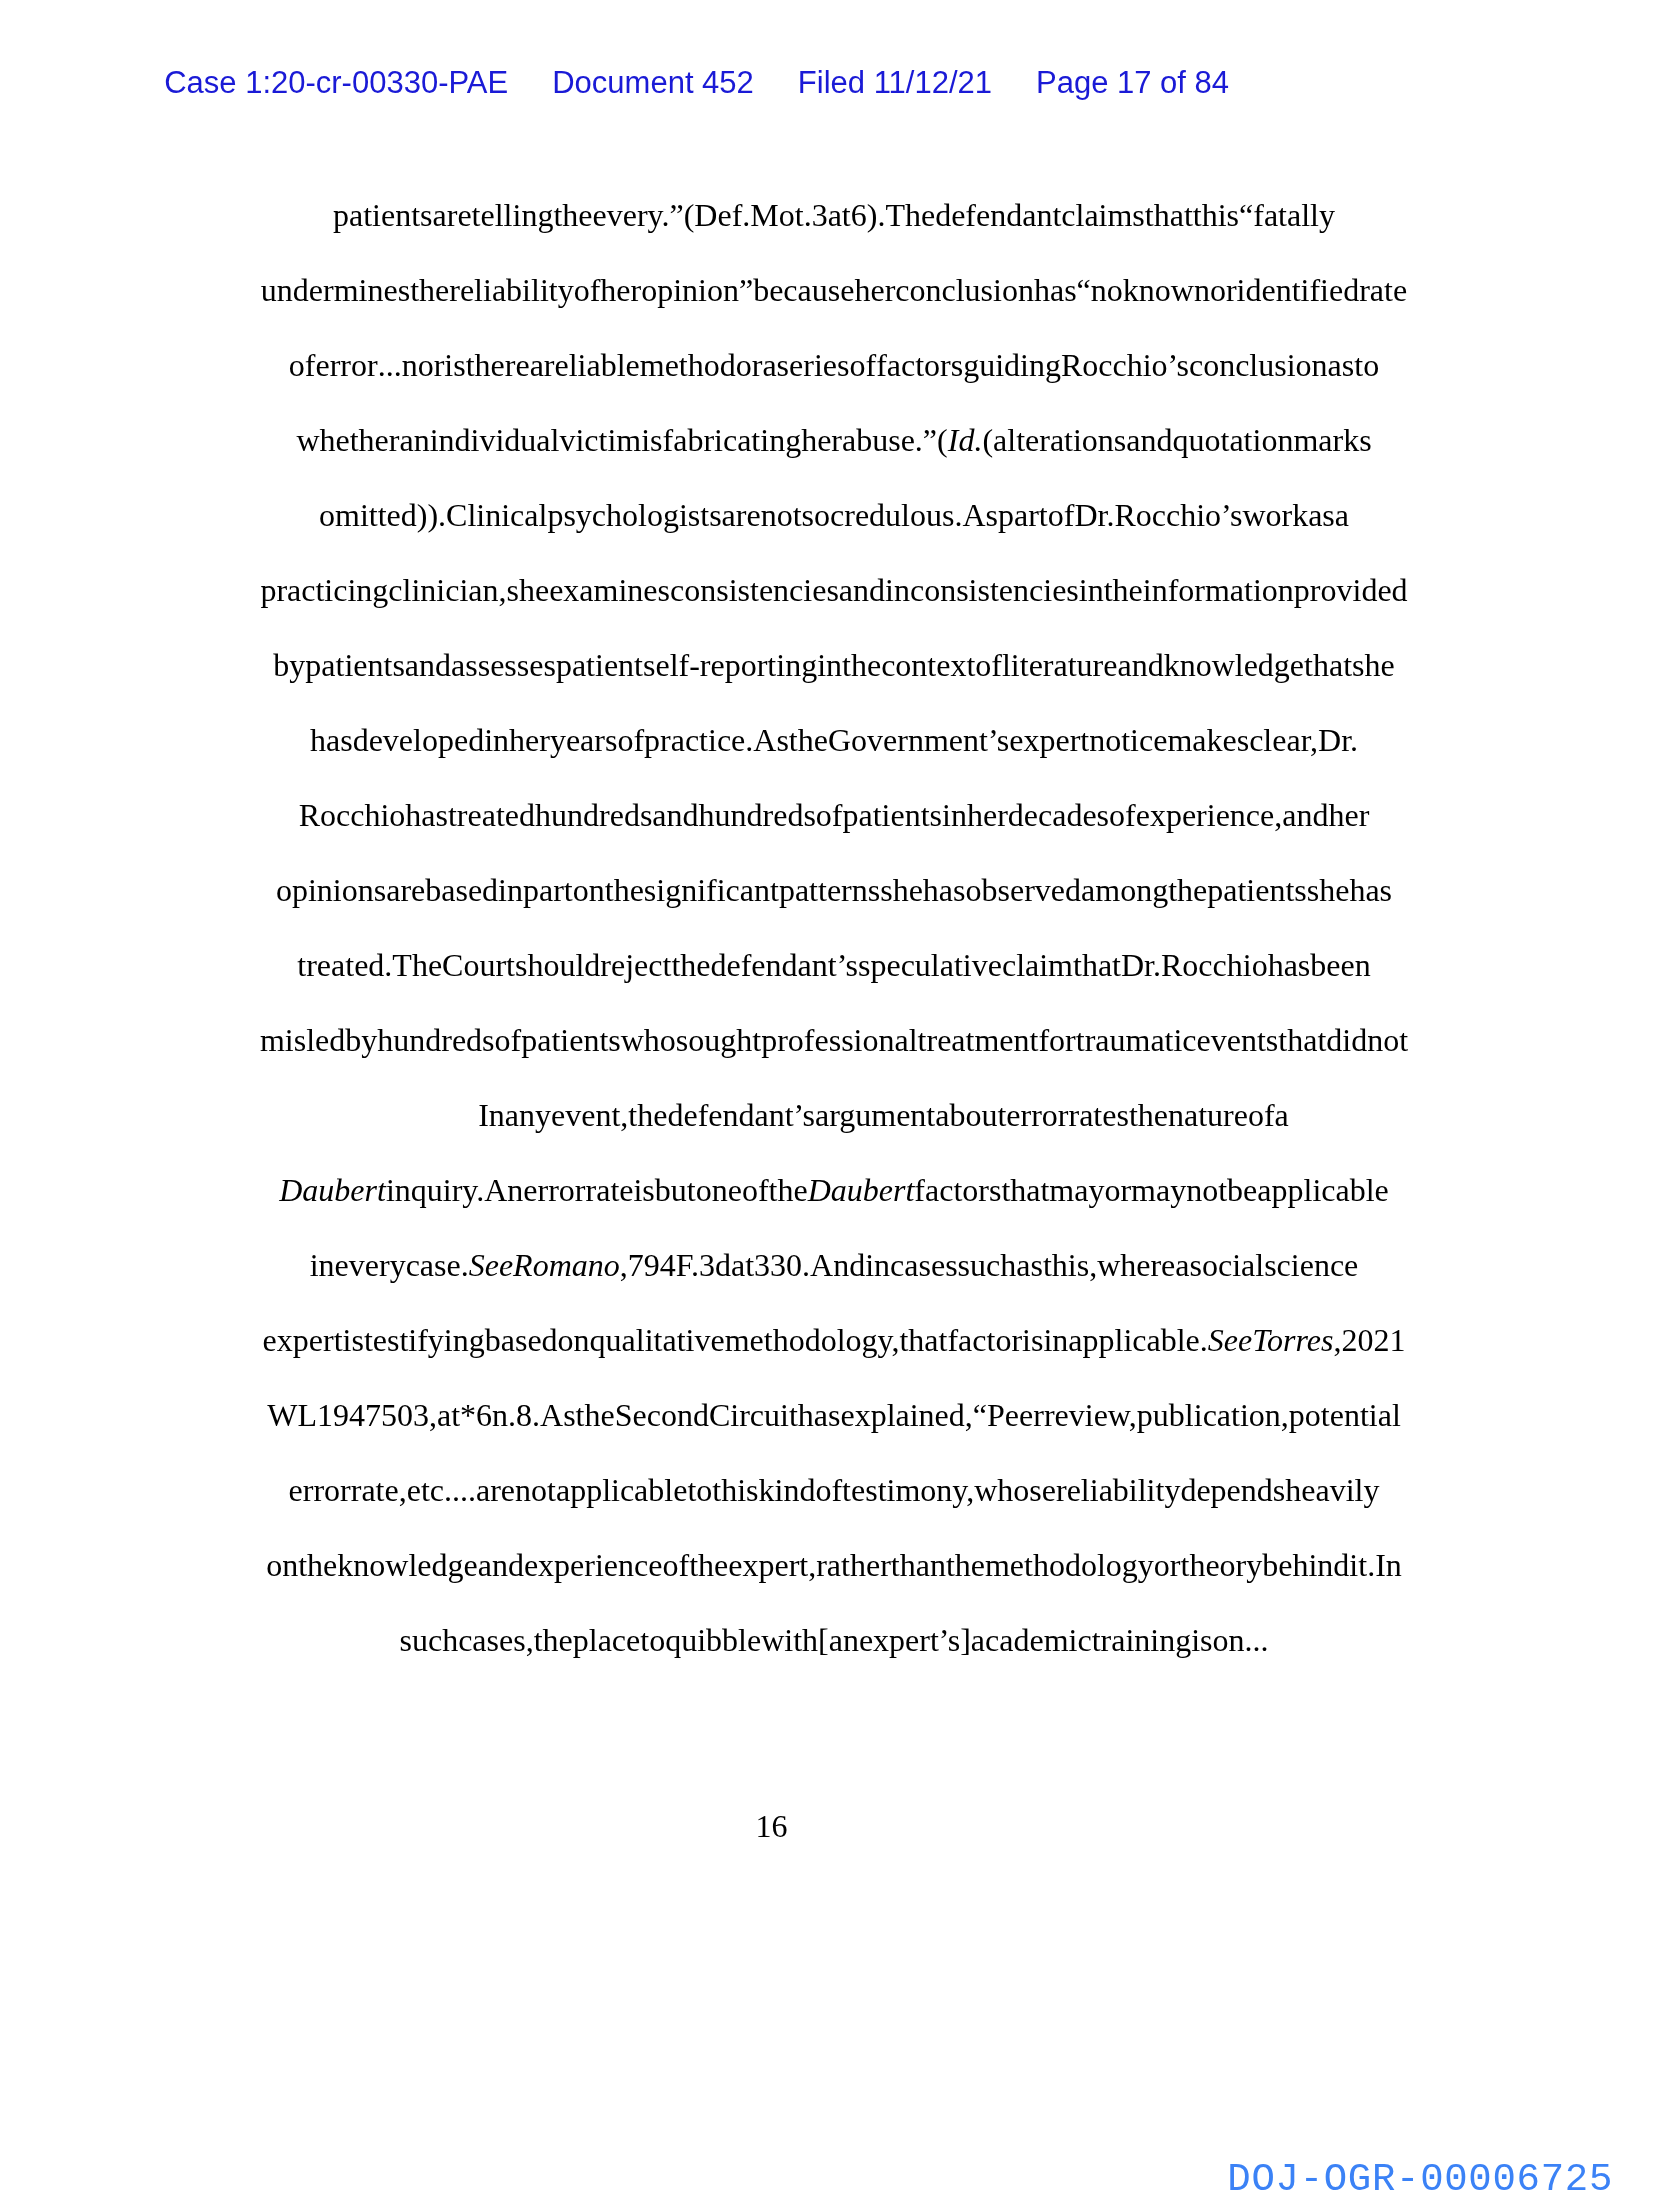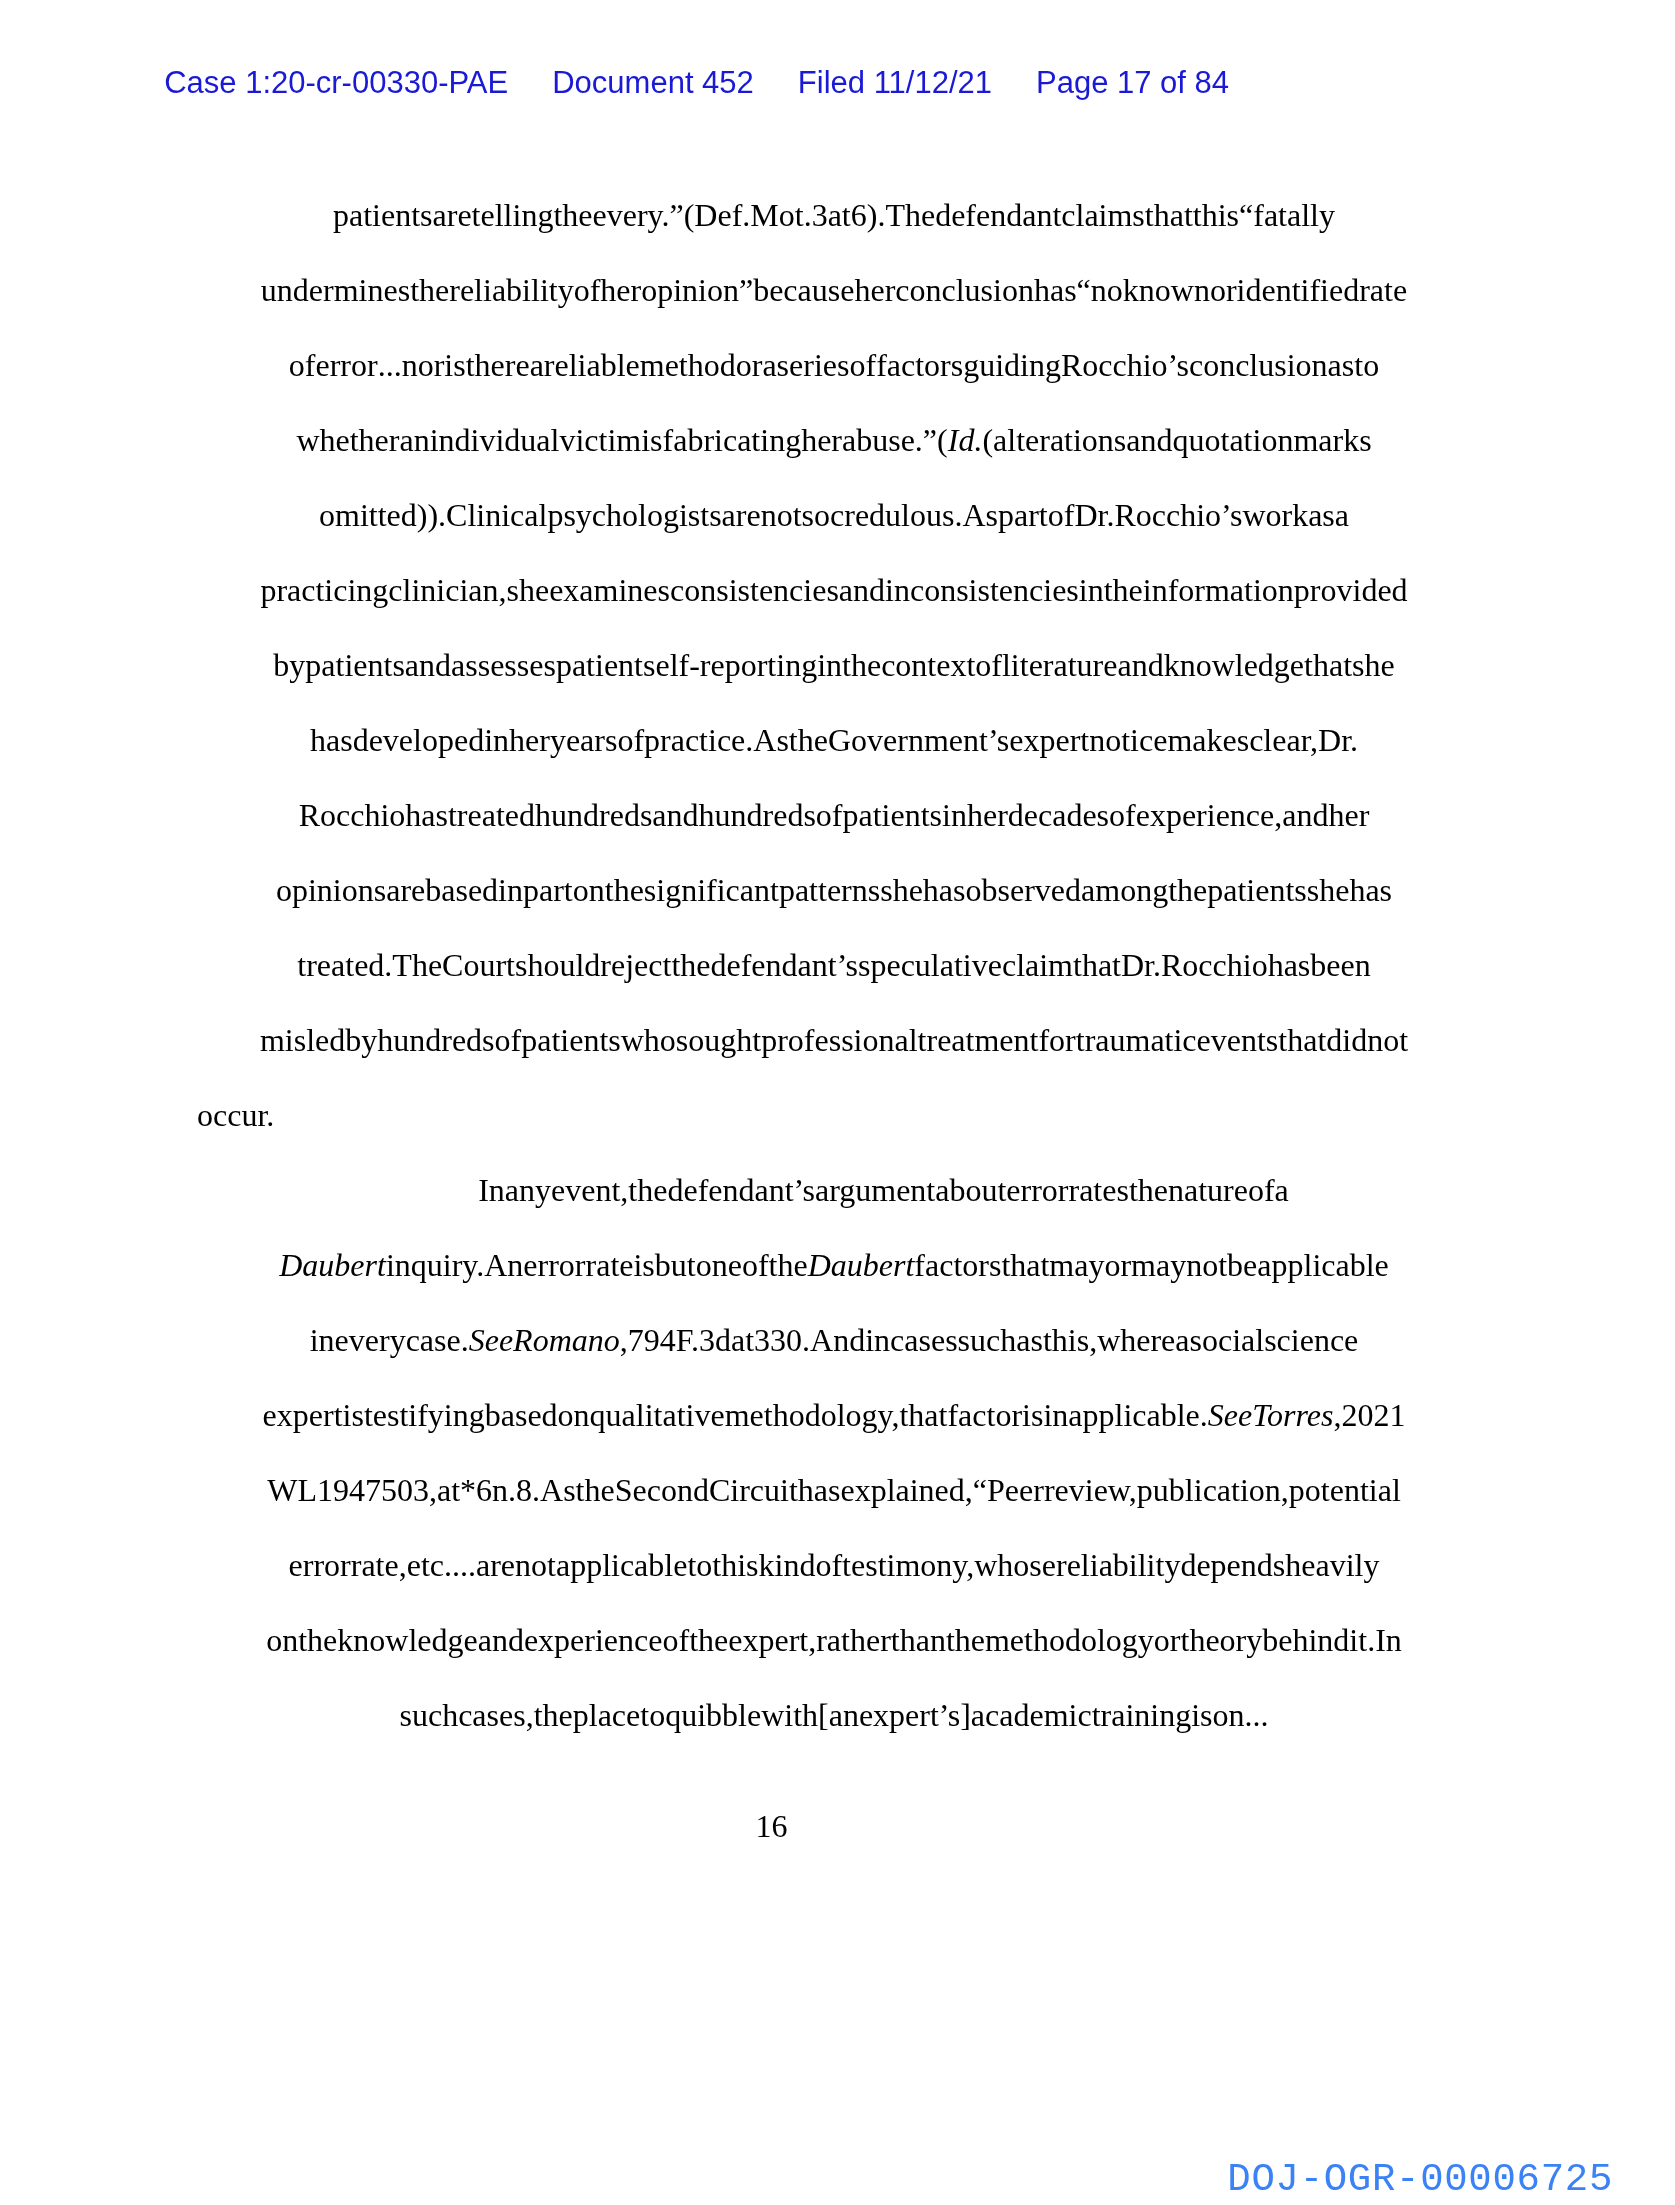--- a/index.html
+++ b/index.html
@@ -278,23 +278,20 @@
       <span class="word"><span>sought</span></span>
       <span class="word"><span>professional</span></span>
       <span class="word"><span>treatment</span></span>
       <span class="word"><span>for</span></span>
       <span class="word"><span>traumatic</span></span>
       <span class="word"><span>events</span></span>
       <span class="word"><span>that</span></span>
       <span class="word"><span>did</span></span>
       <span class="word"><span>not</span></span>
     </div>
-    <div class="flex-line left">
-      <span class="word" style="margin-right: 9.2px;"><span>occur.</span></span>
-    </div>
     <div class="flex-line indent">
       <span class="word"><span>In</span></span>
       <span class="word"><span>any</span></span>
       <span class="word"><span>event,</span></span>
       <span class="word"><span>the</span></span>
       <span class="word"><span>defendant’s</span></span>
       <span class="word"><span>argument</span></span>
       <span class="word"><span>about</span></span>
       <span class="word"><span>error</span></span>
       <span class="word"><span>rates</span></span>

